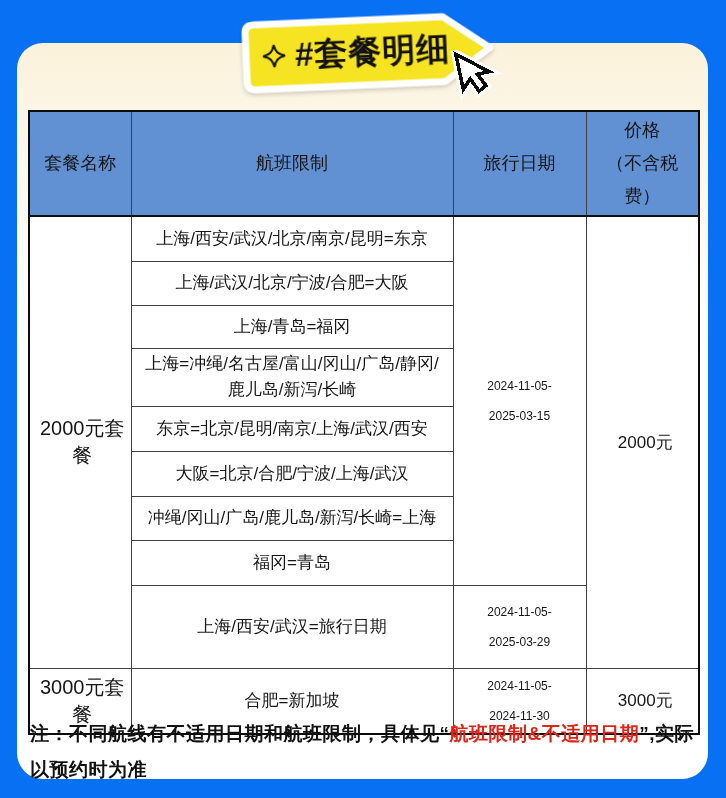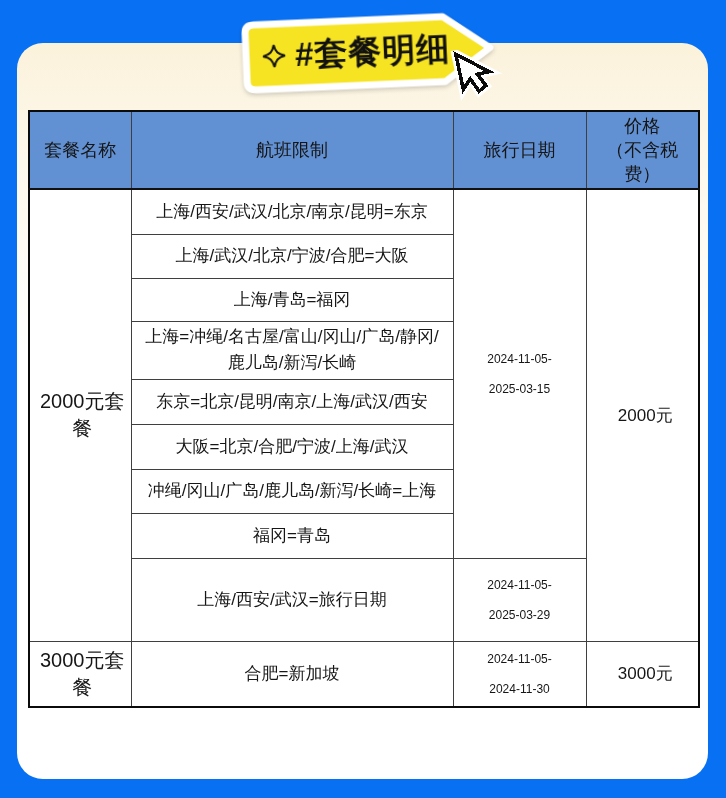--- a/index.html
+++ b/index.html
@@ -73,21 +73,21 @@
     vertical-align: middle;
     color: #161616;
     padding: 2px 6px;
   }
   .pkg-table thead th {
     background: #6291D3;
     font-size: 18px;
     font-weight: 500;
     border-bottom: 2px solid #111111;
     white-space: pre-line;
-    line-height: 24px;
+    line-height: 33px;
   }
   .pkg-table td.route { font-size: 17px; font-weight: 400; line-height: 26px; }
   .pkg-table td.pkg   { font-size: 20px; font-weight: 500; padding-left: 10px; }
   .pkg-table td.date  { font-size: 12px; font-weight: 500; white-space: pre-line; line-height: 30px; }
   .pkg-table td.price { font-size: 17px; font-weight: 500; padding-left: 12px; }
 
   
   .note {
     position: absolute;
     left: 30px;
@@ -180,14 +180,17 @@
           <td class="pkg">3000元套餐</td>
           <td class="route">合肥=新加坡</td>
           <td class="date">2024-11-05-
 2024-11-30</td>
           <td class="price">3000元</td>
         </tr>
       </tbody>
     </table>
   </div>
 
+  <div class="note">
+    <span>注：不同航线有不适用日期和航班限制，具体见“</span><span class="red">航班限制&amp;不适用日期</span><span>”,实际以预约时为准</span>
+  </div>
 
 </div>
 
 </body></html>

